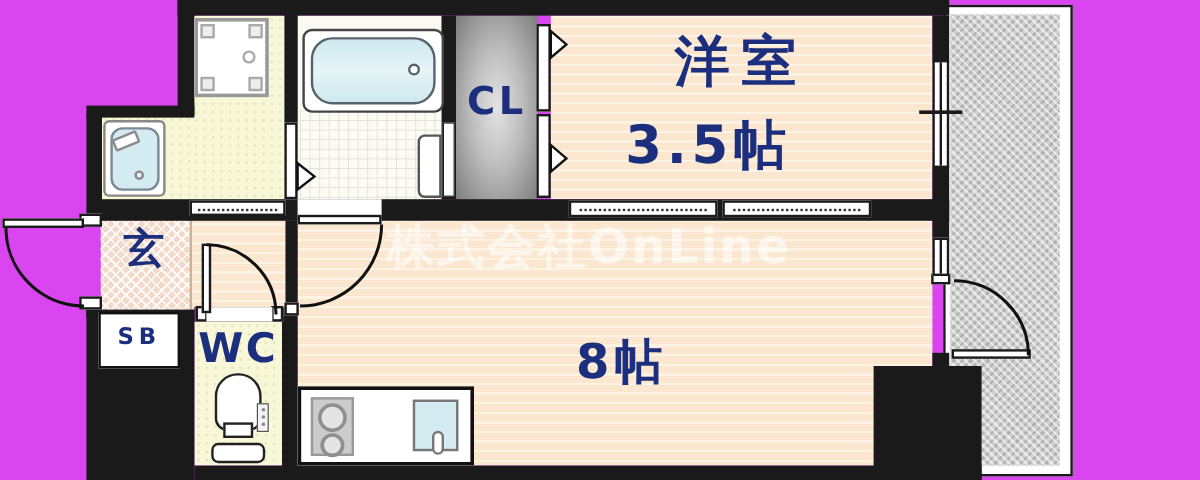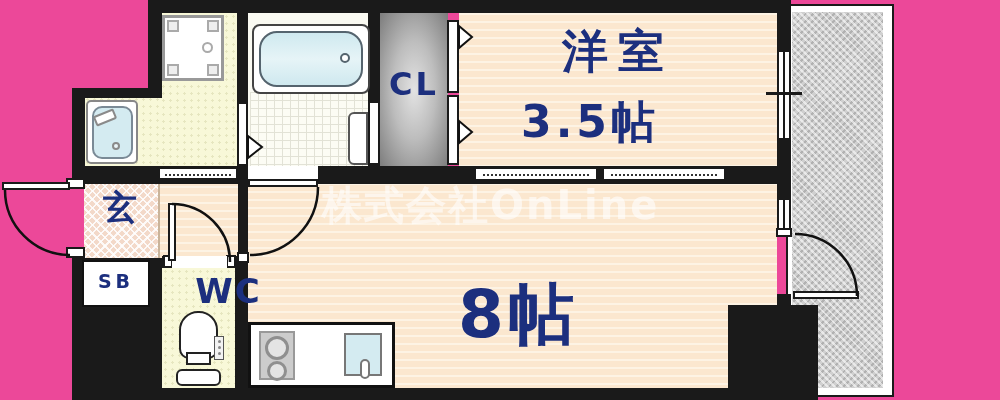--- a/index.html
+++ b/index.html
@@ -1,16 +1,16 @@
 <!DOCTYPE html>
 <html style="--navy: #1c2f7e; --wall: #1a1a1a; --room-floor: #fbe7cf; --room-stripe: #fdf3e4; --wet-floor: #f8f8d8; --entrance-floor: #f3d9c9; --balcony-gray: #d0d0d0; --fixture-blue: #d4ebf1; --watermark-white: rgba(255,255,255,0.6);"><head>
 <meta charset="utf-8">
 <style>
   html,body{margin:0;padding:0;background:#fff;}
-  #plan{position:relative;width:1000px;height:400px;background:#ec4899;overflow:hidden;
+  #plan{position:relative;width:1000px;height:400px;background:#d946ef;overflow:hidden;
         font-family:"DejaVu Sans","Liberation Sans",sans-serif;}
   .abs{position:absolute;}
   .floor{position:absolute;z-index:1;}
   .wall{position:absolute;z-index:2;background:var(--wall);}
   .panel{position:absolute;z-index:3;background:#fff;border:2px solid var(--wall);box-sizing:border-box;}
   .jamb{position:absolute;z-index:3;background:#fff;border:2px solid var(--wall);box-sizing:border-box;}
   .fix{position:absolute;z-index:3;box-sizing:border-box;}
   .lbl{position:absolute;z-index:5;color:var(--navy);font-weight:bold;text-align:center;line-height:1;}
   .stripes{background:repeating-linear-gradient(180deg,var(--room-stripe) 0 2px,var(--room-floor) 2px 8px);}
   .wet{background:radial-gradient(circle,#e6e6bf 1px,transparent 1.2px) 0 0/7px 7px,var(--wet-floor);}
@@ -145,20 +145,20 @@
     <path d="M 795 234 A 62 62 0 0 1 857 296" fill="none" stroke="#111" stroke-width="2.5"></path>
     <polygon points="248,136 262,147 248,158" fill="#fff" stroke="#111" stroke-width="2"></polygon>
     <polygon points="459,26 472,37 459,48" fill="#fff" stroke="#111" stroke-width="2"></polygon>
     <polygon points="459,121 472,132 459,143" fill="#fff" stroke="#111" stroke-width="2"></polygon>
   </svg>
 
   <div class="fix" style="left:82px;top:260px;width:68px;height:47px;background:#fff;border:2.5px solid #111;z-index:3;"></div>
 
   <div class="lbl" style="left:460px;top:28px;width:316px;font-size:46px;letter-spacing:10px;">洋室</div>
   <div class="lbl" style="left:460px;top:100px;width:260px;font-size:44px;letter-spacing:4px;">3.5帖</div>
-  <div class="lbl" style="left:318px;top:282px;width:400px;font-size:66px;letter-spacing:4px;">8帖</div>
+  <div class="lbl" style="left:318px;top:282px;width:400px;font-size:40px;letter-spacing:4px;">8帖</div>
   <div class="lbl" style="left:378px;top:68px;width:72px;font-size:32px;letter-spacing:3px;">CL</div>
-  <div class="lbl" style="left:162px;top:274px;width:73px;font-size:34px;letter-spacing:2px;margin-left:30px;">WC</div>
+  <div class="lbl" style="left:162px;top:274px;width:73px;font-size:34px;letter-spacing:2px;">WC</div>
   <div class="lbl" style="left:82px;top:272px;width:68px;font-size:19px;letter-spacing:4px;">SB</div>
   <div class="lbl" style="left:92px;top:190px;width:56px;font-size:34px;">玄</div>
   <div class="wm" style="left:322px;top:178px;font-size:40px;letter-spacing:2px;">株式会社OnLine</div>
 
 </div>
 
 </body></html>

